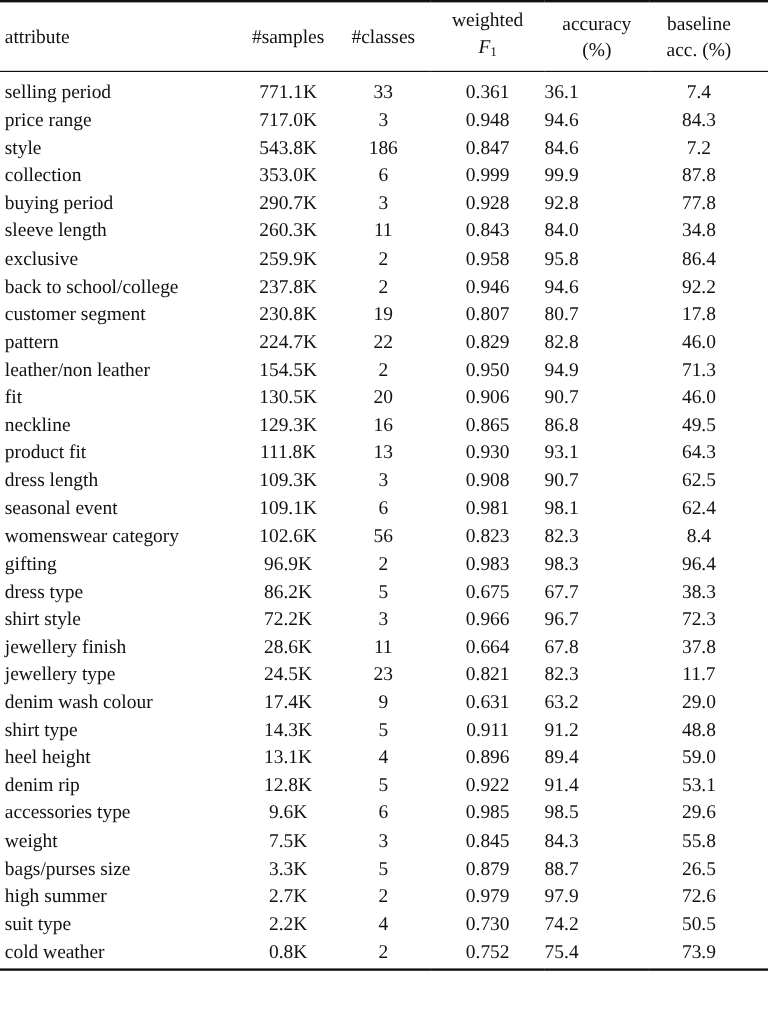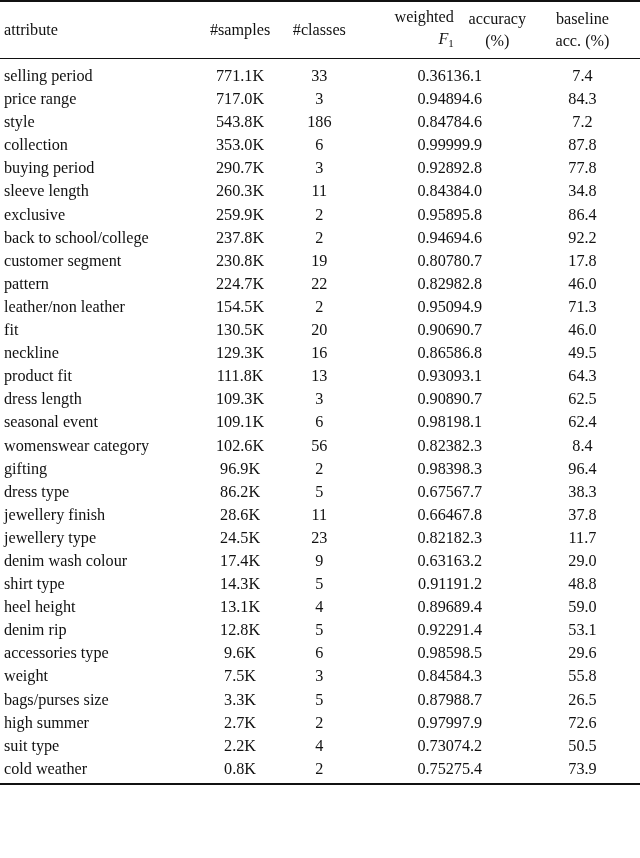--- a/index.html
+++ b/index.html
@@ -8,21 +8,21 @@
     .top-rule { border-top: 2px solid #111; }
     .mid-rule { border-bottom: 1.2px solid #111; }
     .bot-rule { border-bottom: 2px solid #111; }
     th { font-weight: normal; line-height: 22px; vertical-align: middle; padding: 4px 0 4px 0; }
     thead tr { height: 54px; }
     tbody tr { height: 23.1px; margin-left: 38px; }
     td { padding: 0; line-height: 23.1px; white-space: nowrap; }
     .c-attr { text-align: left; padding-left: 4px; width: 198px; }
     .c-samples { text-align: center; width: 80px; }
     .c-classes { text-align: center; width: 80px; }
-    .c-f1 { text-align: right; width: 96px; }
+    .c-f1 { text-align: center; width: 96px; }
     .c-acc { width: 88px; }
     .c-base { text-align: center; width: 84px; padding-right: 16px; }
     tbody tr:first-child td { padding-top: 6px; }
     tbody tr:last-child td { padding-bottom: 2px; }
     .sub { font-size: 11px; vertical-align: -3px; font-style: normal; }
     .ital { font-style: italic; }
   </style>
 </head>
 <body>
 
@@ -193,20 +193,28 @@
       </tr>
       <tr>
         <td class="c-attr">dress type</td>
         <td class="c-samples">86.2K</td>
         <td class="c-classes">5</td>
         <td class="c-f1">0.675</td>
         <td class="c-acc">67.7</td>
         <td class="c-base">38.3</td>
       </tr>
       <tr>
+        <td class="c-attr">shirt style</td>
+        <td class="c-samples">72.2K</td>
+        <td class="c-classes">3</td>
+        <td class="c-f1">0.966</td>
+        <td class="c-acc">96.7</td>
+        <td class="c-base">72.3</td>
+      </tr>
+      <tr>
         <td class="c-attr">jewellery finish</td>
         <td class="c-samples">28.6K</td>
         <td class="c-classes">11</td>
         <td class="c-f1">0.664</td>
         <td class="c-acc">67.8</td>
         <td class="c-base">37.8</td>
       </tr>
       <tr>
         <td class="c-attr">jewellery type</td>
         <td class="c-samples">24.5K</td>

